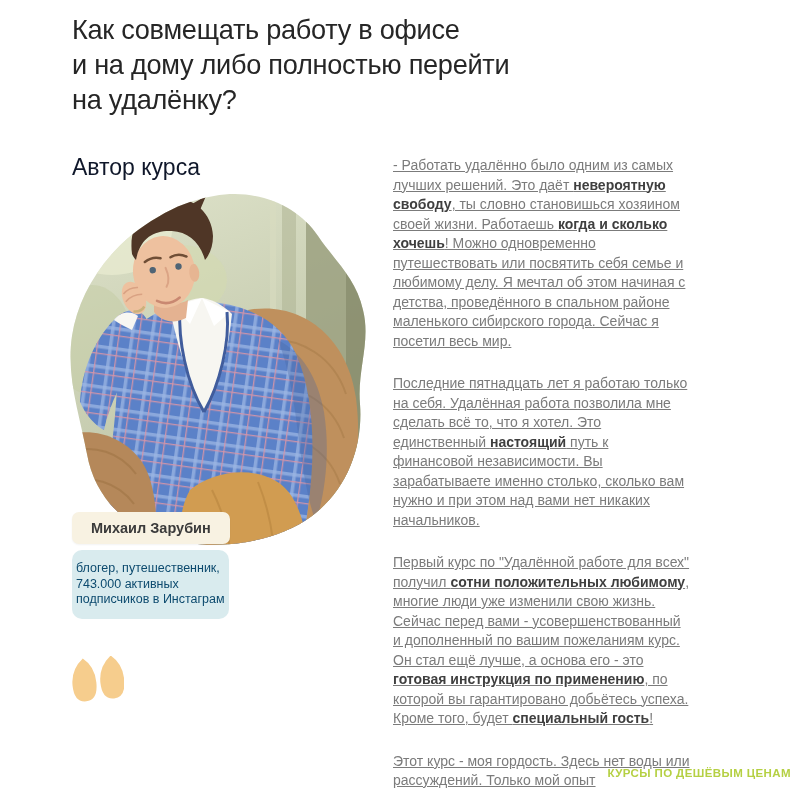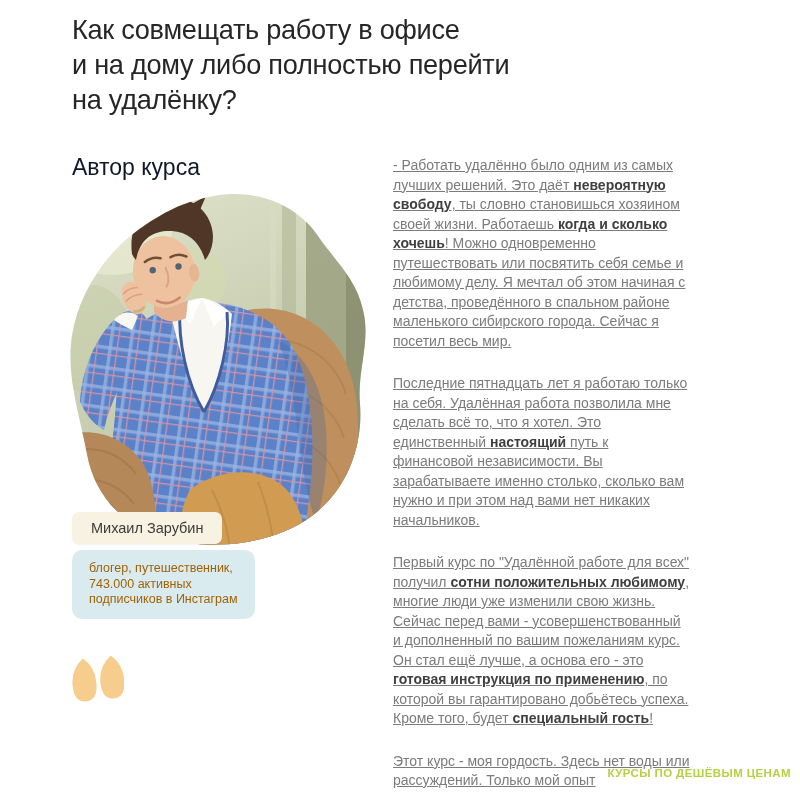--- a/index.html
+++ b/index.html
@@ -15,27 +15,27 @@
   }
   .page-title span{display:block;}
   .author-heading{
     position:absolute;left:72px;top:153px;margin:0;
     font-size:23px;line-height:28px;font-weight:500;color:#0f172a;
   }
   .photo-wrap{position:absolute;left:62px;top:190px;width:312px;height:360px;}
   .name-badge{
     position:absolute;left:72px;top:512px;
     background:#f8f2e2;border-radius:7px;padding:8px 19px;
-    font-size:14.5px;font-weight:400;color:#3b3b3b;
+    font-size:14.5px;font-weight:700;color:#3b3b3b;
     box-shadow:0 1px 2px rgba(0,0,0,.05);
   }
   .bio-card{
     position:absolute;left:72px;top:550px;
-    background:#d9ebee;border-radius:10px;padding:11px 17px;
-    font-size:12.5px;line-height:15.5px;color:#a16207;
+    background:#d9ebee;border-radius:10px;padding:11px 4px;
+    font-size:12.5px;line-height:15.5px;color:#0c4a6e;
   }
   .bio-card span{display:block;}
   .quote{position:absolute;left:72px;top:656px;display:flex;align-items:flex-start;}
   .qmark{width:52px;height:46px;flex:0 0 52px;}
   .qtext{margin-left:16px;width:182px;font-size:14px;line-height:19.5px;color:#7c7c7c;}
   .qtext p{margin:0 0 19px;}
   .qtext p:last-child{margin-bottom:0;}
   .article{
     position:absolute;left:393px;top:156px;width:298px;
     font-size:14px;line-height:19.5px;color:#7b7b7b;

